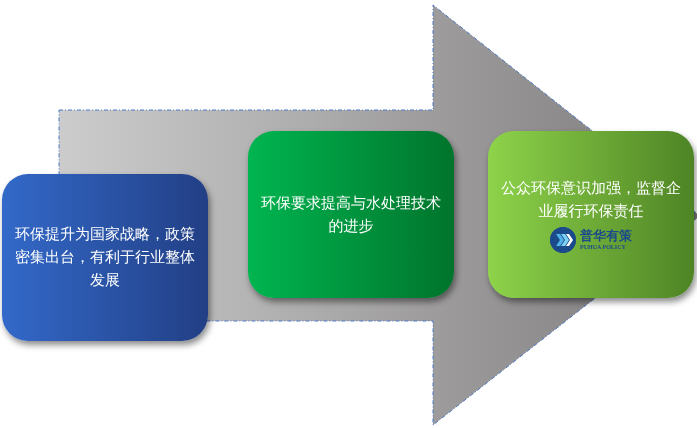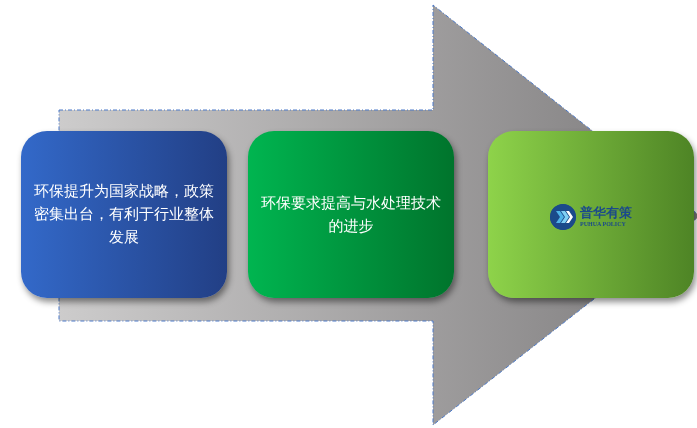--- a/index.html
+++ b/index.html
@@ -3,21 +3,21 @@
 <meta charset="utf-8">
 <style>
   html, body { margin:0; padding:0; }
   body { width:697px; height:428px; background:#ffffff; position:relative; overflow:hidden;
          font-family:"DejaVu Sans", sans-serif; }
   #arrow { position:absolute; left:0; top:0; }
   .box { position:absolute; top:131px; width:206px; height:167px; border-radius:26px;
          box-shadow:2px 4px 6px rgba(0,0,0,0.45); display:flex; flex-direction:column;
          align-items:center; justify-content:center; color:#ffffff; text-align:center;
          font-size:15px; line-height:23px; padding:0 12px; box-sizing:border-box; }
-  .b1 { left:21px; background:linear-gradient(to right,#3369c9,#223f85); }
+  .b1 { left:2px; background:linear-gradient(to right,#3369c9,#223f85);margin-top:43px; }
   .b2 { left:248px; background:linear-gradient(to right,#00b550,#00742c); }
   .b3 { left:488px; background:linear-gradient(to right,#8ed34a,#4e8425); }
   .logo { display:flex; align-items:center; margin-top:4px;font-family:Liberation Serif, serif; }
   .logo-mark { width:26px; height:26px; border-radius:50%; background:#1b4a8a; position:relative; }
   .logo-text { margin-left:4px; text-align:left; }
   .logo-cn { color:#1b4a8a; font-weight:bold; font-size:13px; line-height:14px; }
   .logo-en { color:#1b4a8a; font-weight:bold; font-size:6px; line-height:8px; }
 </style>
 </head>
 <body>
@@ -34,20 +34,21 @@
 
 <div class="box b1">
   <div>环保提升为国家战略，政策密集出台，有利于行业整体发展</div>
 </div>
 
 <div class="box b2">
   <div>环保要求提高与水处理技术的进步</div>
 </div>
 
 <div class="box b3">
+  <div>公众环保意识加强，监督企业履行环保责任</div>
   <div class="logo">
     <svg class="logo-mark" width="26" height="26" viewBox="0 0 26 26">
       <circle cx="13" cy="13" r="13" fill="#1b4a8a"></circle>
       <path d="M6 7 L10 7 L14 13 L10 19 L6 19 L10 13 Z" fill="#4fb3e8"></path>
       <path d="M11 7 L15 7 L19 13 L15 19 L11 19 L15 13 Z" fill="#7fd0f5"></path>
       <path d="M16 7 L19 7 L23 13 L19 19 L16 19 L20 13 Z" fill="#ffffff"></path>
     </svg>
     <div class="logo-text">
       <div class="logo-cn">普华有策</div>
       <div class="logo-en">PUHUA POLICY</div>

